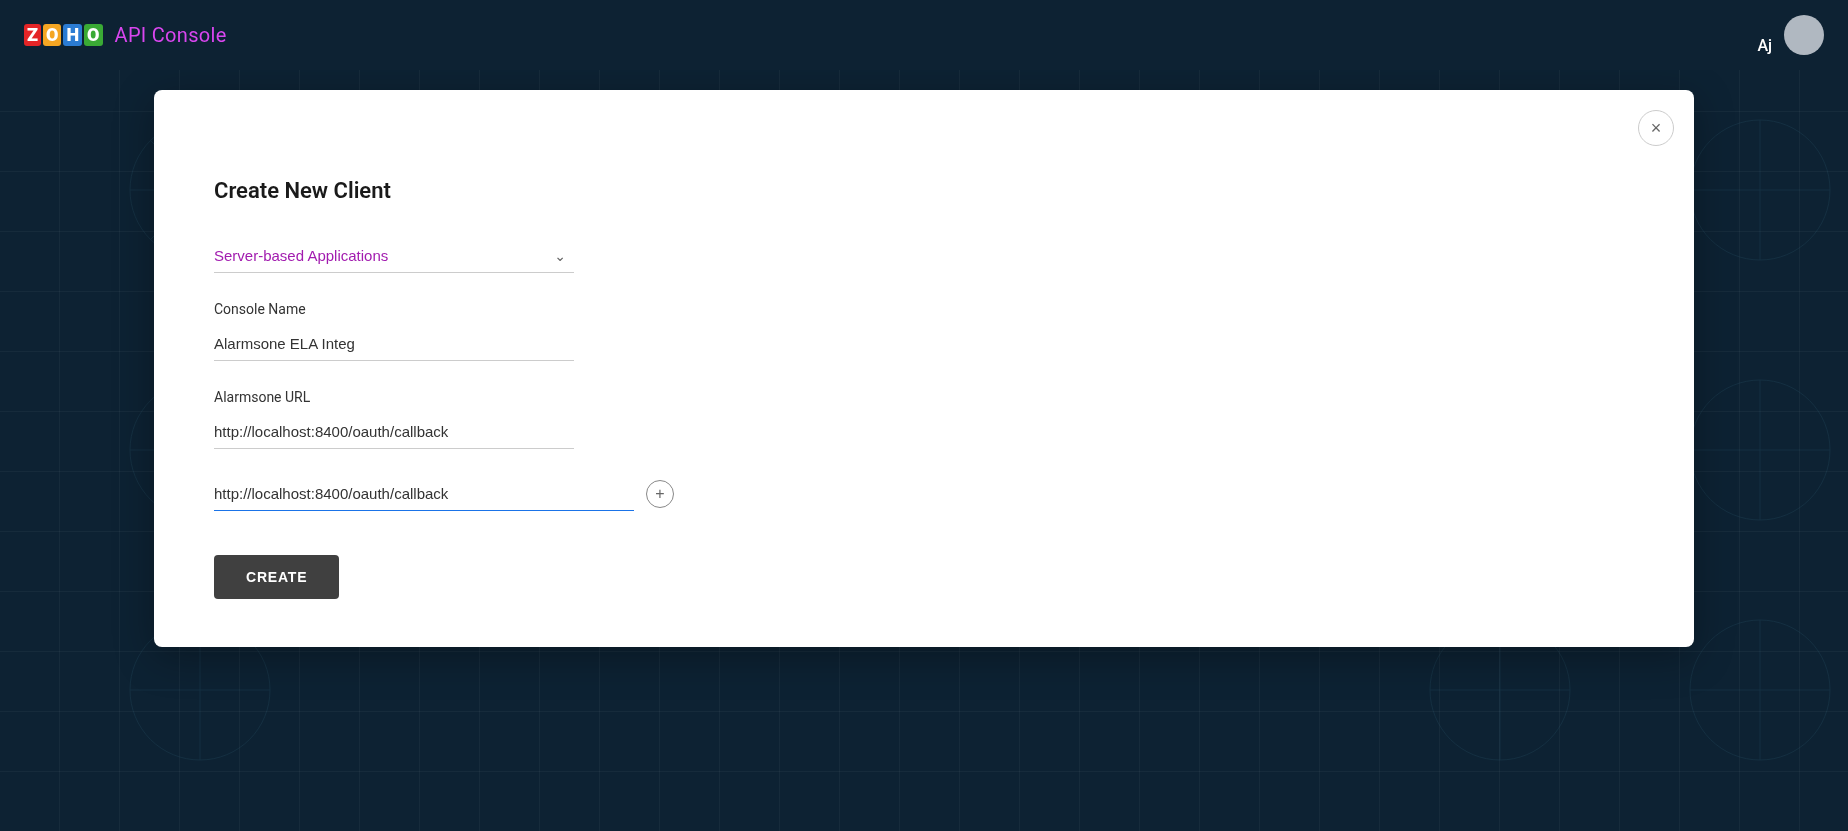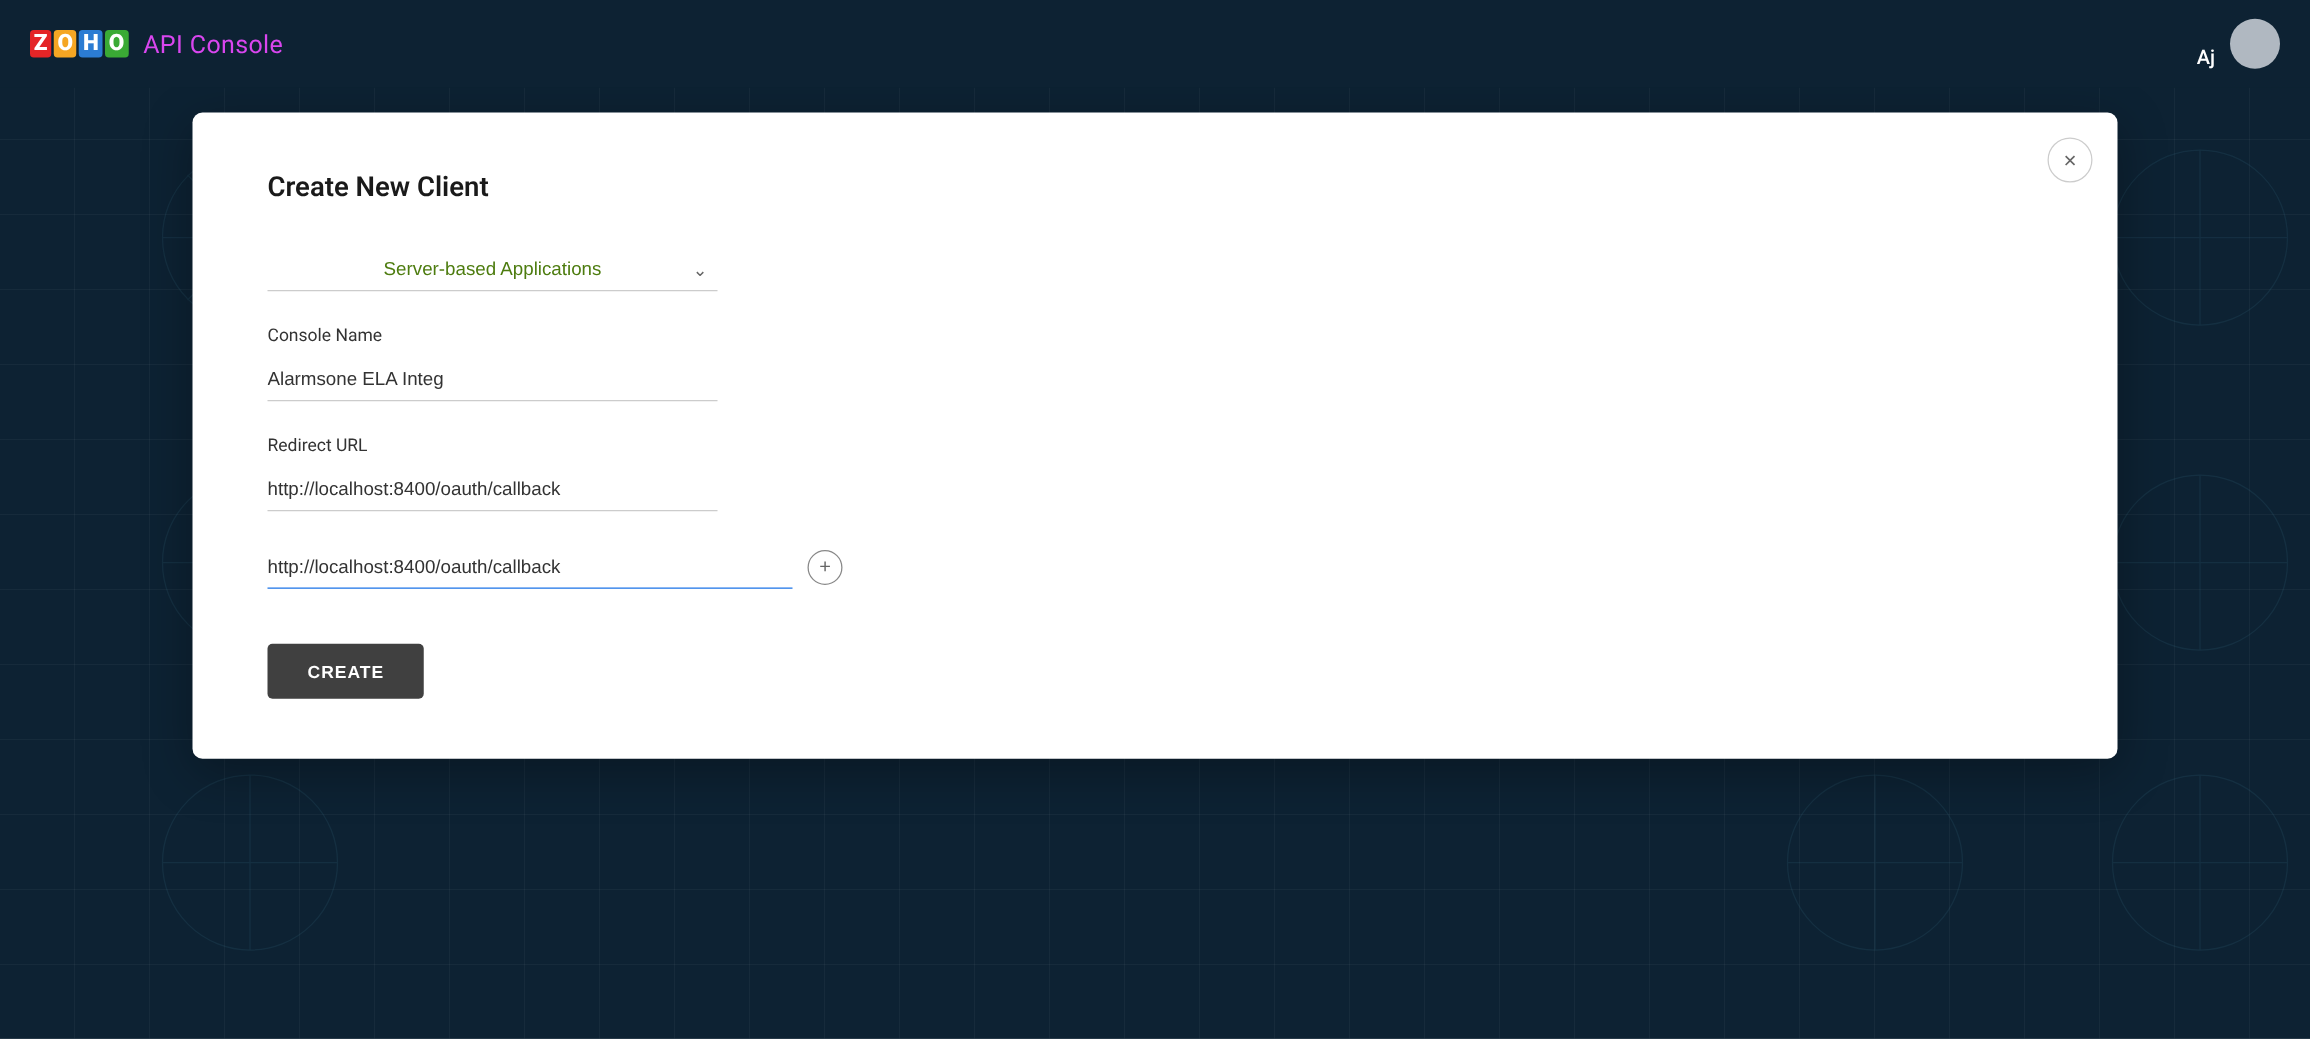--- a/index.html
+++ b/index.html
@@ -156,20 +156,21 @@
       font-size: 18px;
       color: #666;
       line-height: 1;
     }
 
     .modal-title {
       font-size: 22px;
       font-weight: 600;
       color: #1a1a1a;
       margin-bottom: 36px;
+      margin-top: 40px;
     }
 
     .form-group {
       margin-bottom: 28px;
     }
 
     .form-label {
       display: block;
       font-size: 14px;
       color: #333;
@@ -179,28 +180,27 @@
 
     .form-select-wrapper {
       position: relative;
       width: 360px;
     }
 
     .form-select {
       width: 100%;
       padding: 8px 0;
       font-size: 15px;
-      color: #4d7c0f;
+      color: #a21caf;
       border: none;
       border-bottom: 1.5px solid #ccc;
       background: transparent;
       appearance: none;
       cursor: pointer;
       outline: none;
-      text-align: center;
     }
 
     .select-chevron {
       position: absolute;
       right: 8px;
       top: 50%;
       transform: translateY(-50%);
       color: #666;
       pointer-events: none;
       font-size: 14px;
@@ -373,21 +373,21 @@
     </div>
 
     
     <div class="form-group">
       <label class="form-label">Console Name</label>
       <input type="text" class="form-input" value="Alarmsone ELA Integ" style="">
     </div>
 
     
     <div class="form-group">
-      <label class="form-label">Redirect URL</label>
+      <label class="form-label">Alarmsone URL</label>
       <input type="text" class="form-input" value="http://localhost:8400/oauth/callback" style="">
     </div>
 
     
     <div class="form-group">
       <div class="redirect-uri-wrapper">
         <input type="text" class="redirect-uri-input" value="http://localhost:8400/oauth/callback" style="">
         <button class="add-uri-btn">
           <span>+</span>
         </button>

